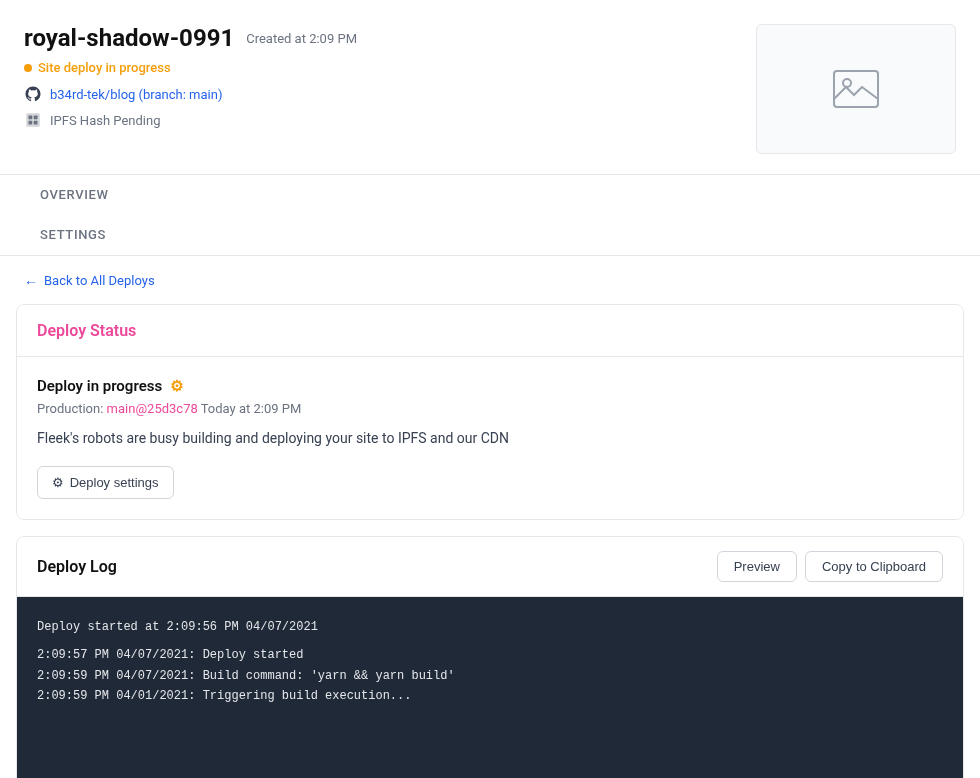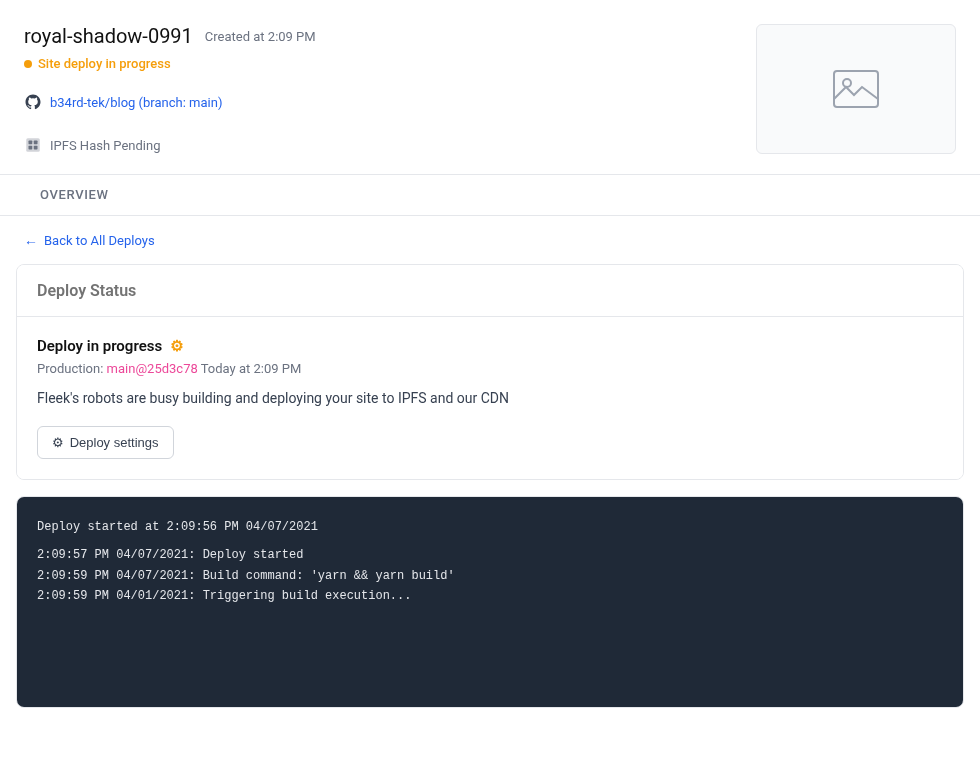--- a/index.html
+++ b/index.html
@@ -21,52 +21,52 @@
     .site-info {
       flex: 1;
     }
     .site-title-row {
       display: flex;
       align-items: center;
       gap: 12px;
       margin-bottom: 8px;
     }
     .site-name {
-      font-size: 20px;
-      font-weight: 400;
+      font-size: 24px;
+      font-weight: 700;
       color: #111;
       text-align: right;
     }
     .created-at {
       font-size: 13px;
       color: #6b7280;
     }
     .deploy-status {
       display: flex;
       align-items: center;
       gap: 6px;
-      margin-bottom: 22px;
+      margin-bottom: 10px;
     }
     .status-dot {
       width: 8px;
       height: 8px;
       border-radius: 50%;
       background: #f59e0b;
       display: inline-block;
     }
     .status-text {
       color: #f59e0b;
       font-size: 13px;
       font-weight: 500;
     }
     .repo-row {
       display: flex;
       align-items: center;
       gap: 8px;
-      margin-bottom: 25px;
+      margin-bottom: 8px;
     }
     .github-icon {
       width: 18px;
       height: 18px;
       fill: #374151;
     }
     .repo-link {
       color: #2563eb;
       text-decoration: none;
       font-size: 13px;
@@ -141,21 +141,21 @@
       overflow: hidden;
     }
     .section-header {
       padding: 16px 20px;
       border-bottom: 1px solid #e5e7eb;
       background: #fff;
     }
     .section-title {
       font-size: 16px;
       font-weight: 600;
-      color: #737373;
+      color: #ec4899;
     }
     .section-body {
       padding: 20px;
       background: #fff;
     }
     .deploy-status-title {
       display: flex;
       align-items: center;
       gap: 8px;
       font-size: 15px;
@@ -292,20 +292,21 @@
     <svg width="48" height="40" viewBox="0 0 48 40" fill="none" xmlns="http://www.w3.org/2000/svg">
       <rect x="2" y="2" width="44" height="36" rx="3" stroke="#9ca3af" stroke-width="2" fill="none"></rect>
       <circle cx="15" cy="14" r="4" stroke="#9ca3af" stroke-width="2" fill="none"></circle>
       <path d="M2 30 L14 18 L22 26 L30 18 L46 30" stroke="#9ca3af" stroke-width="2" fill="none"></path>
     </svg>
   </div>
 </div>
 
 <div class="tabs">
   <div class="tab">OVERVIEW</div>
+  <div class="tab">SETTINGS</div>
 </div>
 
 <div class="back-nav">
   <span class="back-arrow">←</span>
   <span>Back to All Deploys</span>
 </div>
 
 <div class="section-card">
   <div class="section-header">
     <span class="section-title">Deploy Status</span>
@@ -322,19 +323,26 @@
     </div>
     <div class="deploy-description">Fleek's robots are busy building and deploying your site to IPFS and our CDN</div>
     <button class="deploy-settings-btn">
       <span class="gear-icon-sm">⚙</span>
       <span>Deploy settings</span>
     </button>
   </div>
 </div>
 
 <div class="log-section">
+  <div class="log-header">
+    <span class="log-title">Deploy Log</span>
+    <div class="log-actions">
+      <button class="log-btn log-btn-preview">Preview</button>
+      <button class="log-btn log-btn-clipboard">Copy to Clipboard</button>
+    </div>
+  </div>
   <div class="log-body">
     <div class="log-line log-line-start">Deploy started at 2:09:56 PM 04/07/2021</div>
     <div class="log-line">2:09:57 PM 04/07/2021: Deploy started</div>
     <div class="log-line">2:09:59 PM 04/07/2021: Build command: 'yarn &amp;&amp; yarn build'</div>
     <div class="log-line">2:09:59 PM 04/01/2021: Triggering build execution...</div>
   </div>
 </div>
 
 </body></html>

